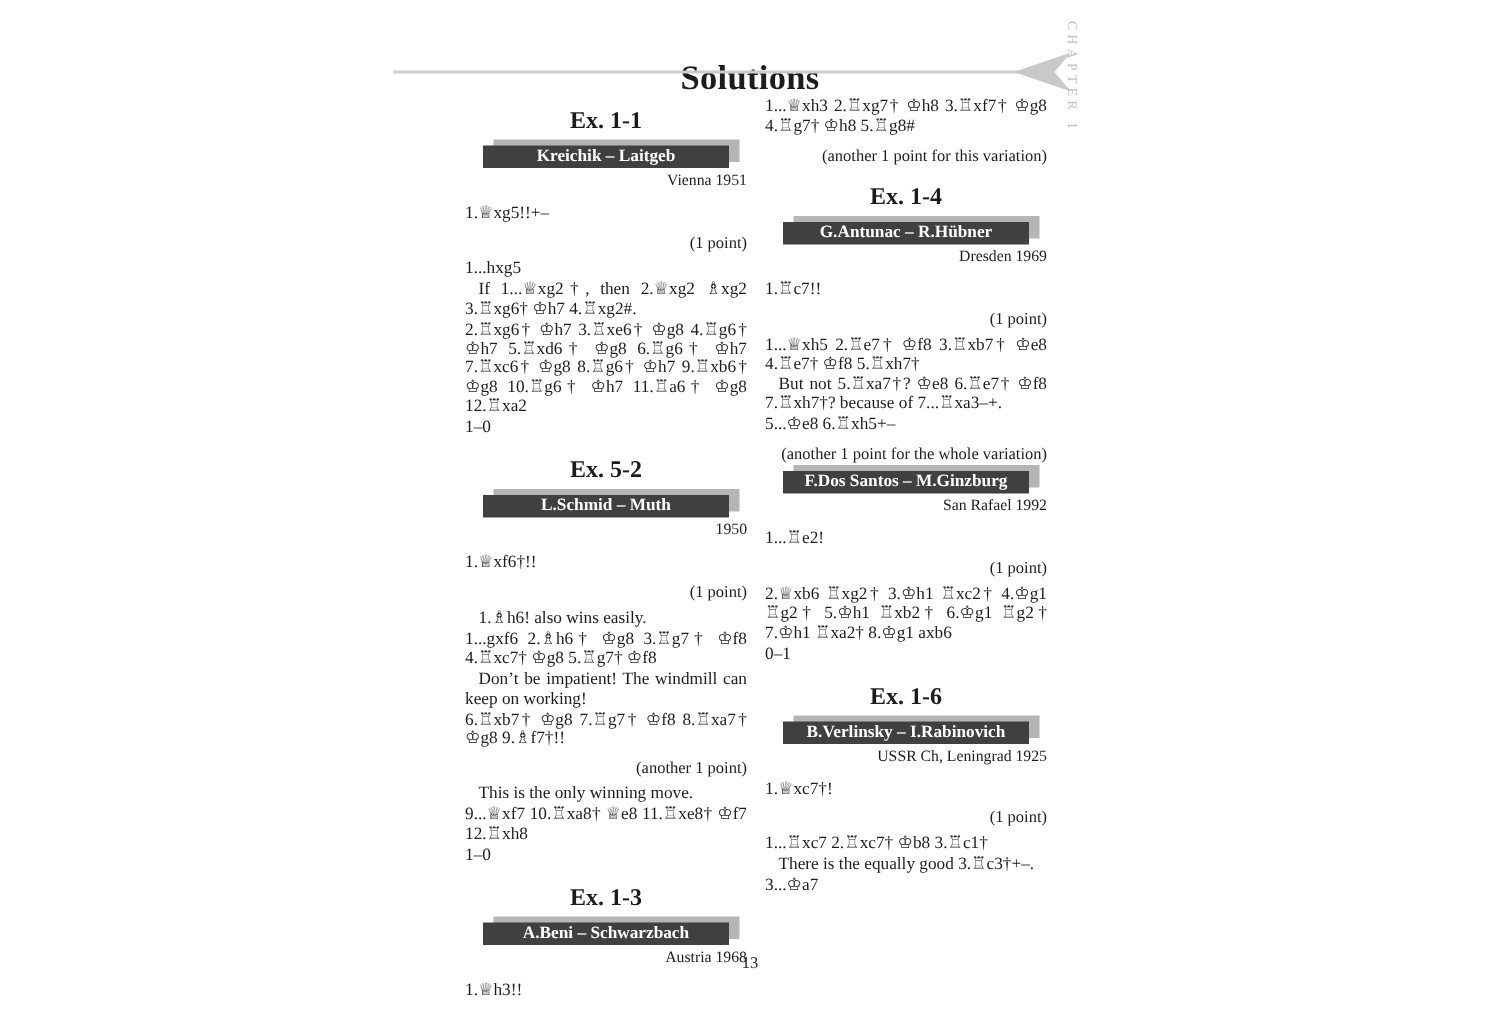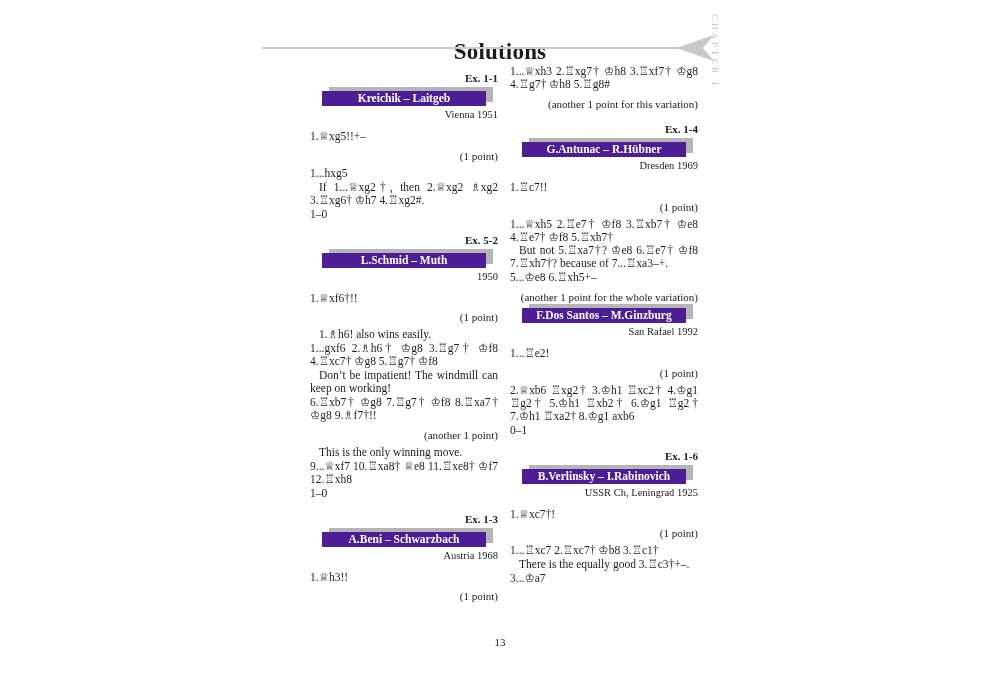--- a/index.html
+++ b/index.html
@@ -21,29 +21,29 @@
     position:absolute; top:14px; left:710px; height:110px;
     writing-mode:vertical-rl; text-orientation:mixed;
     font-size:9px; letter-spacing:3px; color:#bcbcc4;
     text-transform:uppercase; font-family:"Liberation Serif",serif;
   }
   .columns {
     position:absolute; top:64px; left:310px; width:388px;
     display:flex; gap:12px; align-items:flex-start;
   }
   .column { width:188px; }
-  .ex-label { text-align:right; font-weight:bold; font-size:11px; margin:13px 0 7px; }
+  .ex-label { text-align:center; font-weight:bold; font-size:16px; margin:13px 0 7px; }
   .column > .ex-label:first-child { margin-top:8px; }
   .bar-wrap { position:relative; width:87%; margin:0 auto 3px; }
   .bar-wrap::before {
     content:""; position:absolute; top:-4px; left:7px;
     width:100%; height:100%; background:#b5b5b5;
   }
   .bar {
-    position:relative; background:#4c1d95; color:#ffffff; text-align:center;
+    position:relative; background:#404040; color:#ffffff; text-align:center;
     font-weight:bold; font-size:11.5px; padding:1px 2px 2px; white-space:nowrap;
   }
   .venue { text-align:right; font-size:10.5px; margin:3px 0 10px; }
   .move { font-weight:normal; font-size:11.5px; line-height:1.12; text-align:justify; text-align-last:left; margin:1px 0; }
   .para { font-size:11.5px; line-height:1.13; text-align:justify; text-align-last:left; text-indent:9px; margin:1px 0; }
   .para.noindent { text-indent:0; }
   .points { text-align:right; font-size:11px; margin:7px 0 5px; }
   .page-number {
     position:absolute; top:636px; left:0; width:1000px;
     text-align:center; font-size:11px;
@@ -65,20 +65,21 @@
   <div class="column">
       <div class="ex-label">Ex. 1-1</div>
       <div class="bar-wrap">
         <div class="bar">Kreichik – Laitgeb</div>
       </div>
       <div class="venue">Vienna 1951</div>
       <div class="move">1.♕xg5!!+–</div>
       <div class="points">(1 point)</div>
       <div class="move">1...hxg5</div>
       <div class="para">If 1...♕xg2†, then 2.♕xg2 ♗xg2 3.♖xg6† ♔h7 4.♖xg2#.</div>
+      <div class="move">2.♖xg6† ♔h7 3.♖xe6† ♔g8 4.♖g6† ♔h7 5.♖xd6† ♔g8 6.♖g6† ♔h7 7.♖xc6† ♔g8 8.♖g6† ♔h7 9.♖xb6† ♔g8 10.♖g6† ♔h7 11.♖a6† ♔g8 12.♖xa2</div>
       <div class="move">1–0</div>
       <div class="ex-label">Ex. 5-2</div>
       <div class="bar-wrap">
         <div class="bar">L.Schmid – Muth</div>
       </div>
       <div class="venue">1950</div>
       <div class="move">1.♕xf6†!!</div>
       <div class="points">(1 point)</div>
       <div class="para">1.♗h6! also wins easily.</div>
       <div class="move">1...gxf6 2.♗h6† ♔g8 3.♖g7† ♔f8 4.♖xc7† ♔g8 5.♖g7† ♔f8</div>

